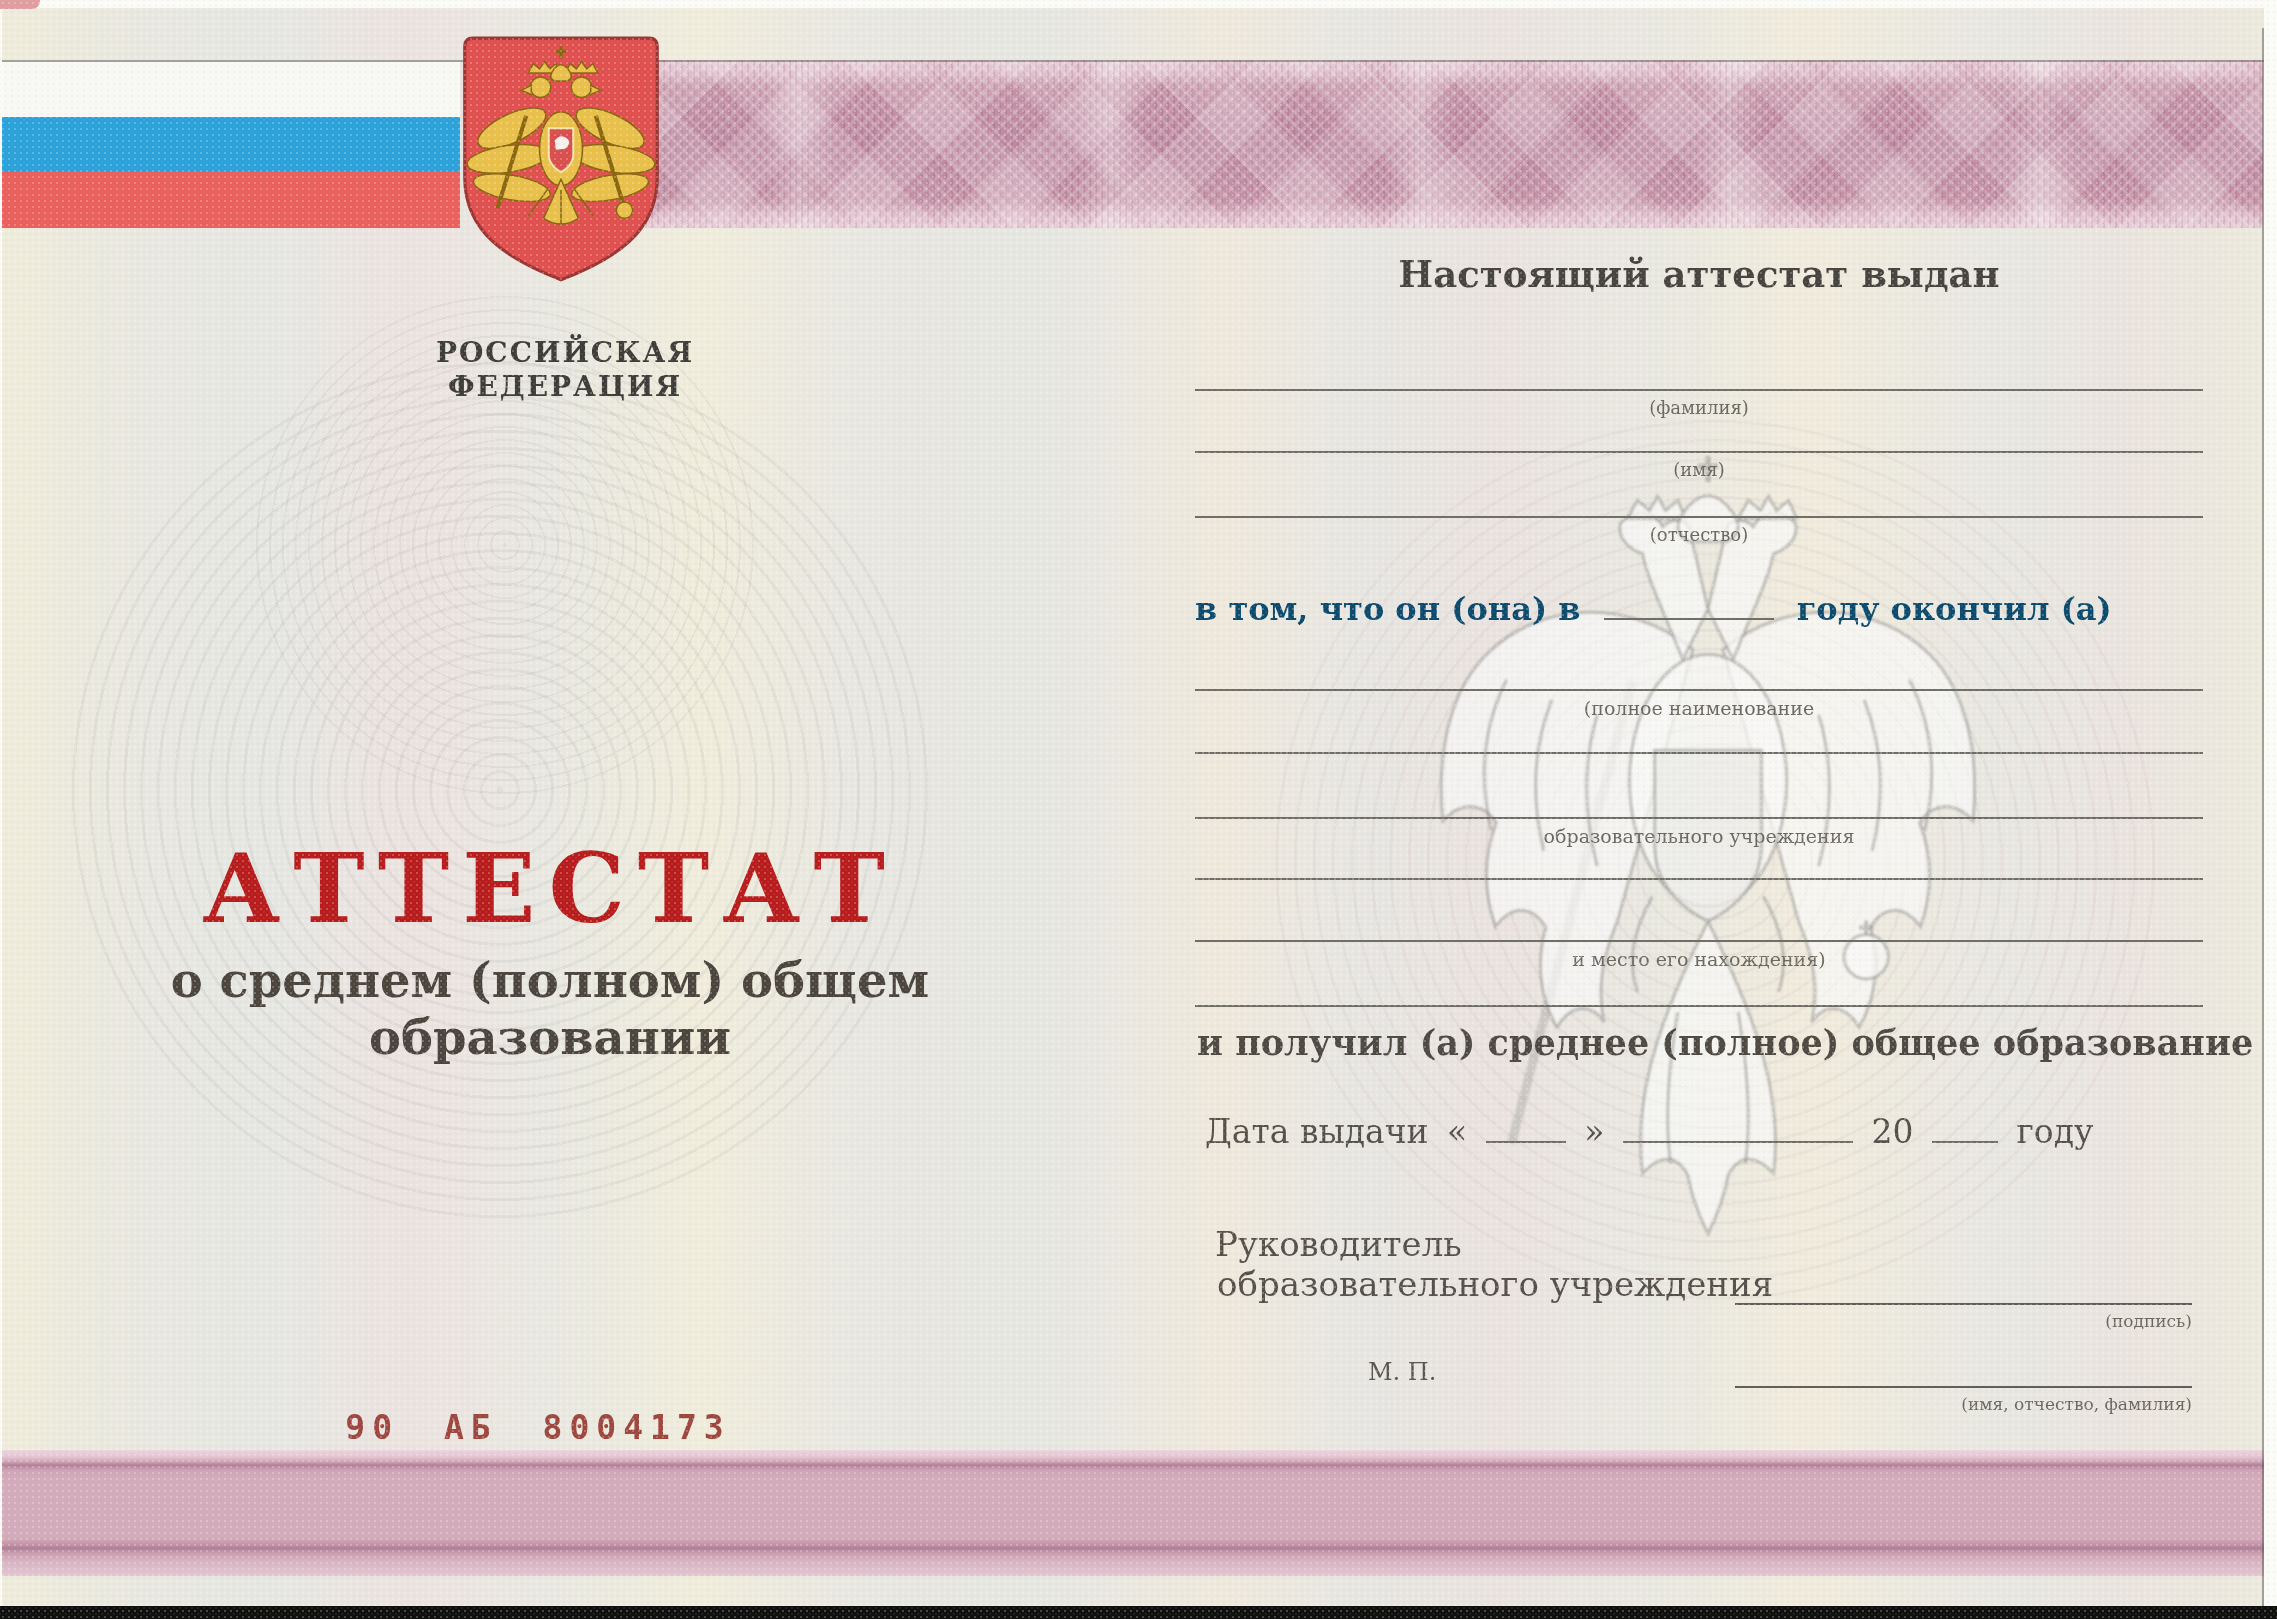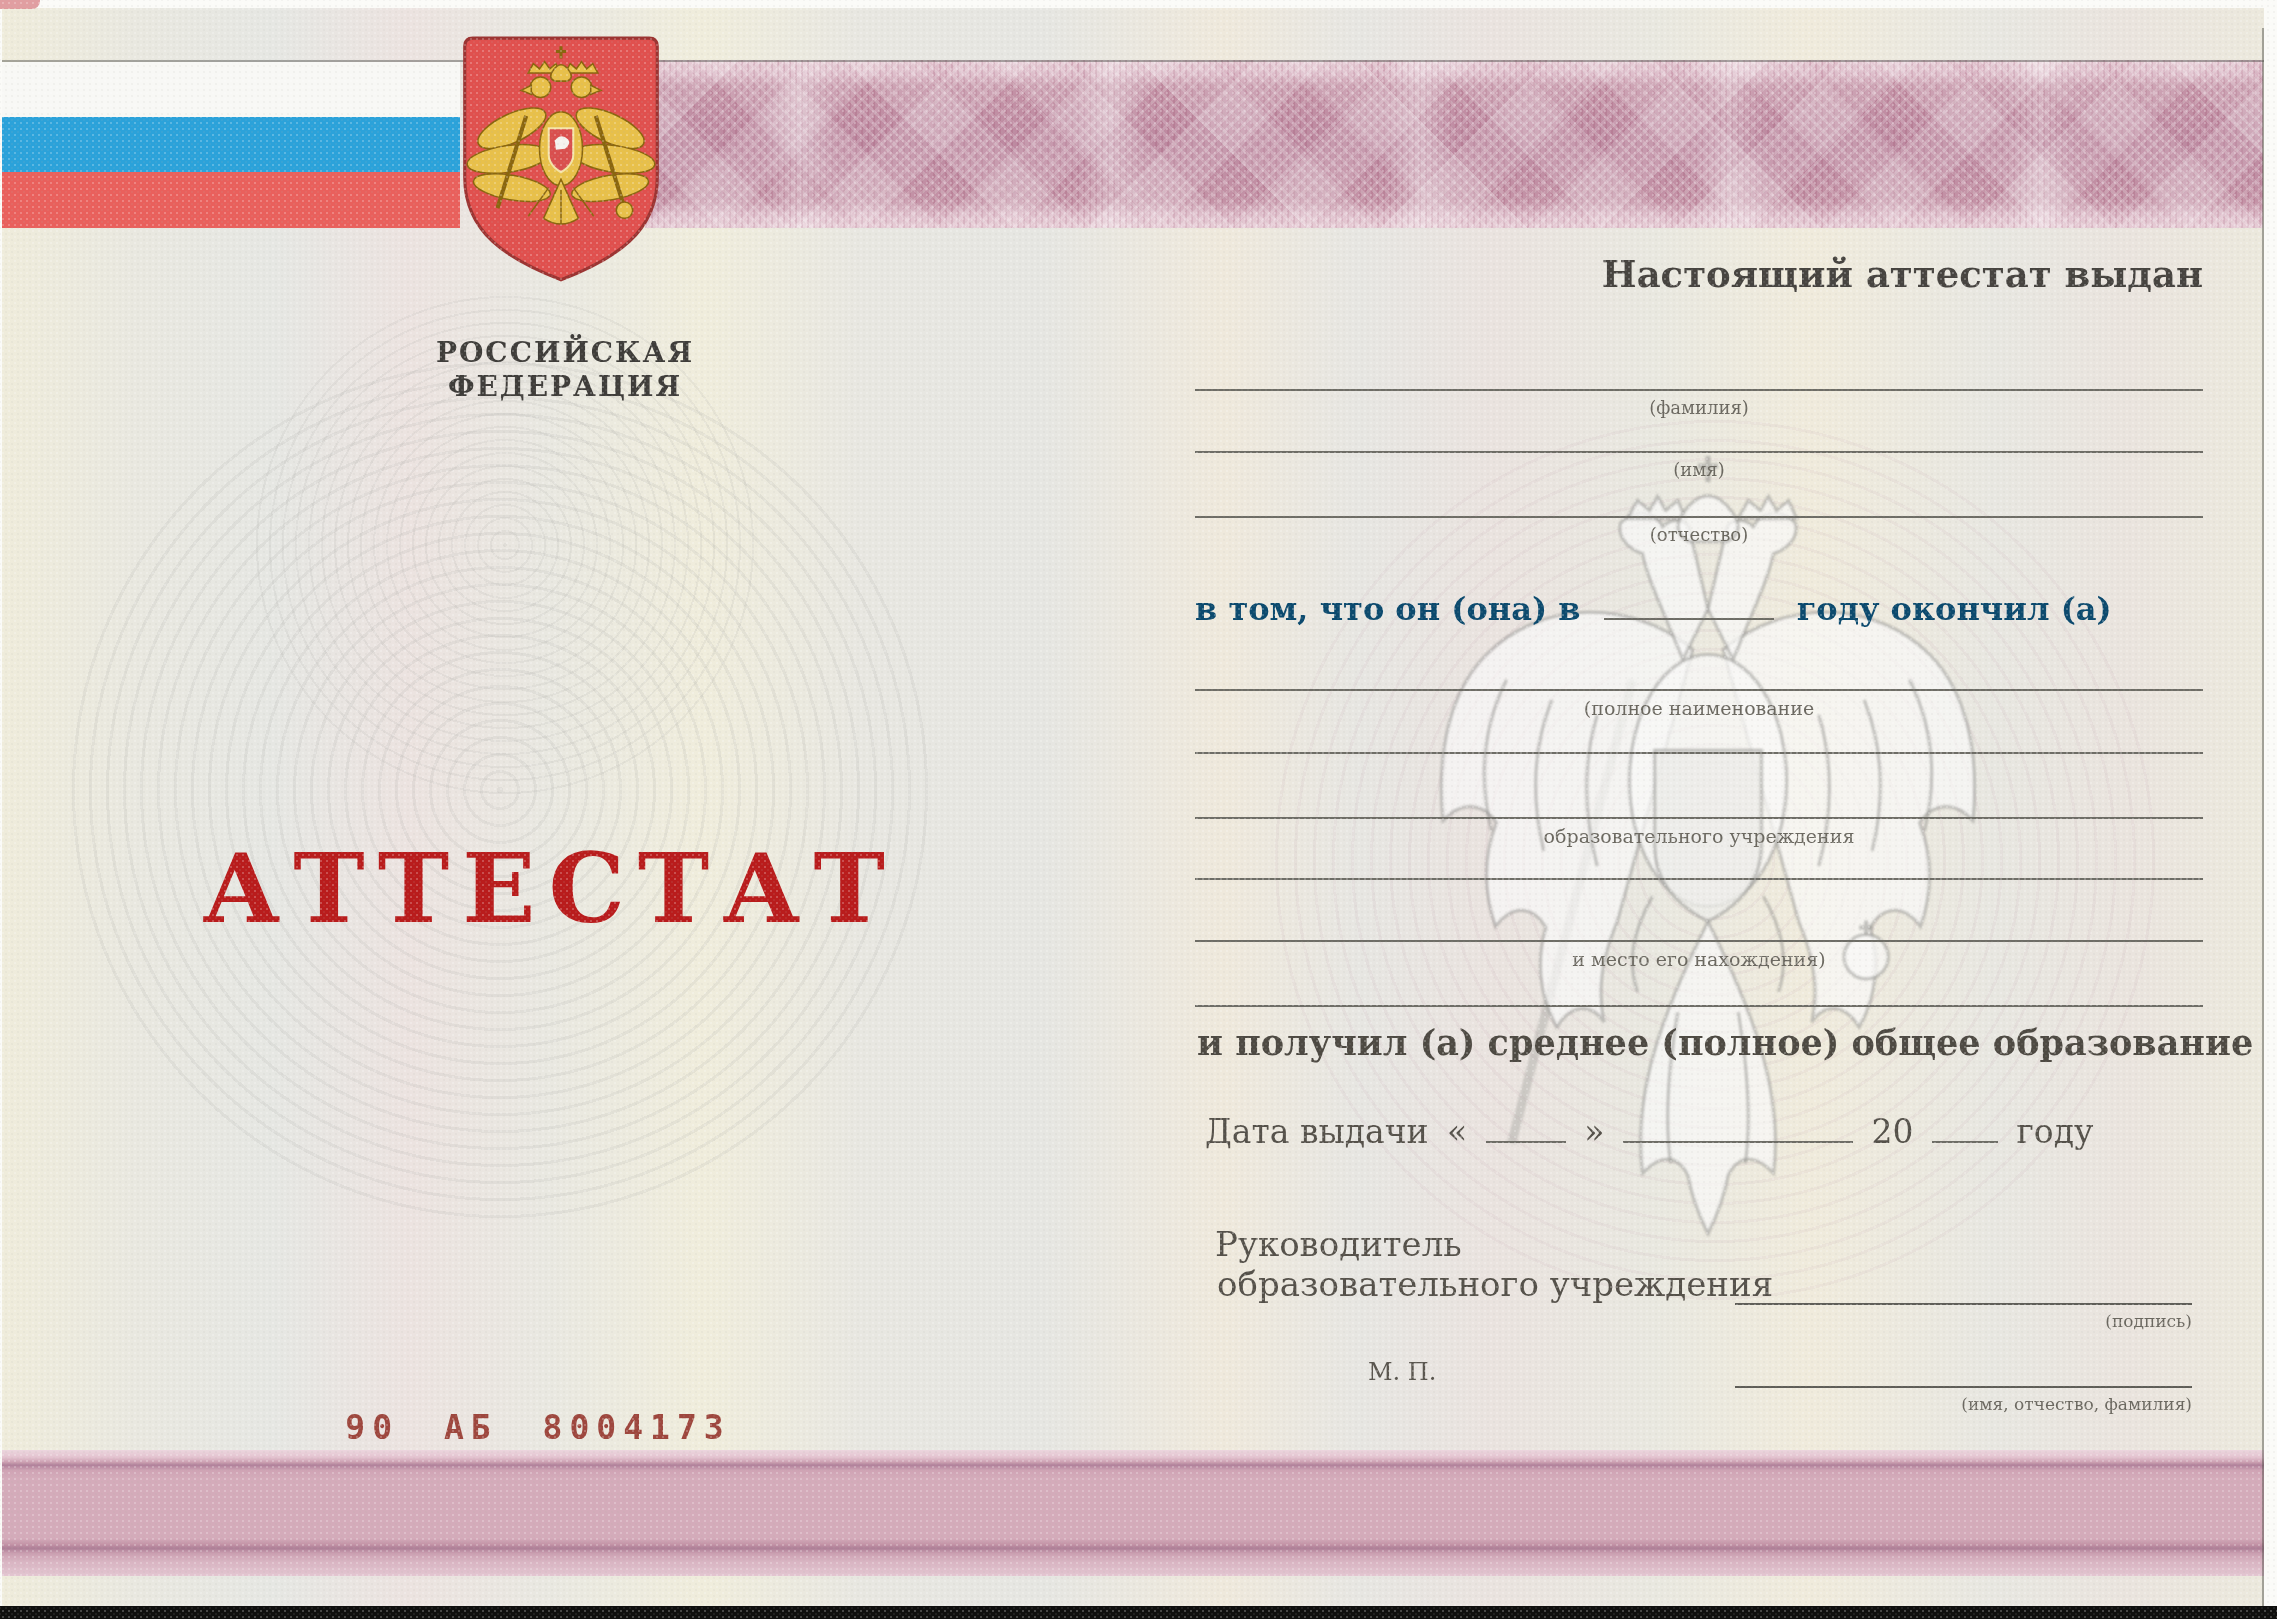--- a/index.html
+++ b/index.html
@@ -53,21 +53,21 @@
   
   .country{left:390px;top:294px;width:350px;text-align:center;
     font-weight:bold;font-size:28px;line-height:34px;letter-spacing:2px;color:#3f3d3a;z-index:3;margin-top:42px;}
   .big-title{left:150px;top:832px;width:800px;text-align:center;
     font-weight:bold;font-size:96px;letter-spacing:13px;color:#b91c1c;z-index:3;}
   .subtitle{left:150px;top:952px;width:800px;text-align:center;
     font-weight:bold;font-size:48px;line-height:57px;color:#4b453e;z-index:3;}
   .serial{left:238px;top:1408px;width:600px;text-align:center;
     font-family:"DejaVu Sans Mono","Liberation Mono",monospace;font-weight:bold;
     font-size:33px;letter-spacing:7px;word-spacing:18px;color:#9e473e;z-index:3;}
-  .r-header{left:1195px;top:252px;width:1008px;text-align:right;
+  .r-header{left:1195px;top:252px;width:1008px;text-align:center;
     font-weight:bold;font-size:37px;color:#474440;z-index:4;}
   .rule{left:1195px;width:1008px;height:0;border-bottom:2px solid #6e6d66;z-index:4;}
   .rlabel{left:1195px;width:1008px;text-align:center;font-size:18px;color:#6b6860;z-index:4;}
   .statement{left:1195px;top:590px;width:1008px;
     font-size:32px;white-space:nowrap;z-index:4;color:#0c4a6e;font-weight:bold;}
   .blank{display:inline-block;height:4px;border-bottom:2px solid #6e6d66;}
   .result{left:1197px;top:1022px;width:1010px;font-weight:bold;
     font-size:35px;color:#4e4a43;white-space:nowrap;z-index:4;}
   .daterow{left:1205px;top:1112px;width:1000px;font-size:33px;
     white-space:nowrap;z-index:4;color:#55514a;}
@@ -169,20 +169,24 @@
     </g>
     <path d="M88,92 h24 v26 c0,11 -12,17 -12,17 s-12,-6 -12,-17 z" fill="#d94f4e" stroke="#f4e3a6" stroke-width="2"></path>
     <path d="M94,104 q6,-8 13,-1 q3,4 -3,9 l-9,1 z" fill="#f5f2ee" stroke="none"></path>
   </svg>
 
   <div class="abs country">
     <div>РОССИЙСКАЯ</div>
     <div>ФЕДЕРАЦИЯ</div>
   </div>
   <div class="abs big-title">АТТЕСТАТ</div>
+  <div class="abs subtitle">
+    <div>о среднем (полном) общем</div>
+    <div>образовании</div>
+  </div>
   <div class="abs serial">90 АБ 8004173</div>
 
   <div class="abs r-header">Настоящий аттестат выдан</div>
 
   <div class="abs rule" style="top:389px"></div>
   <div class="abs rlabel" style="top:397px">(фамилия)</div>
 
   <div class="abs rule" style="top:451px"></div>
   <div class="abs rlabel" style="top:459px">(имя)</div>
 

